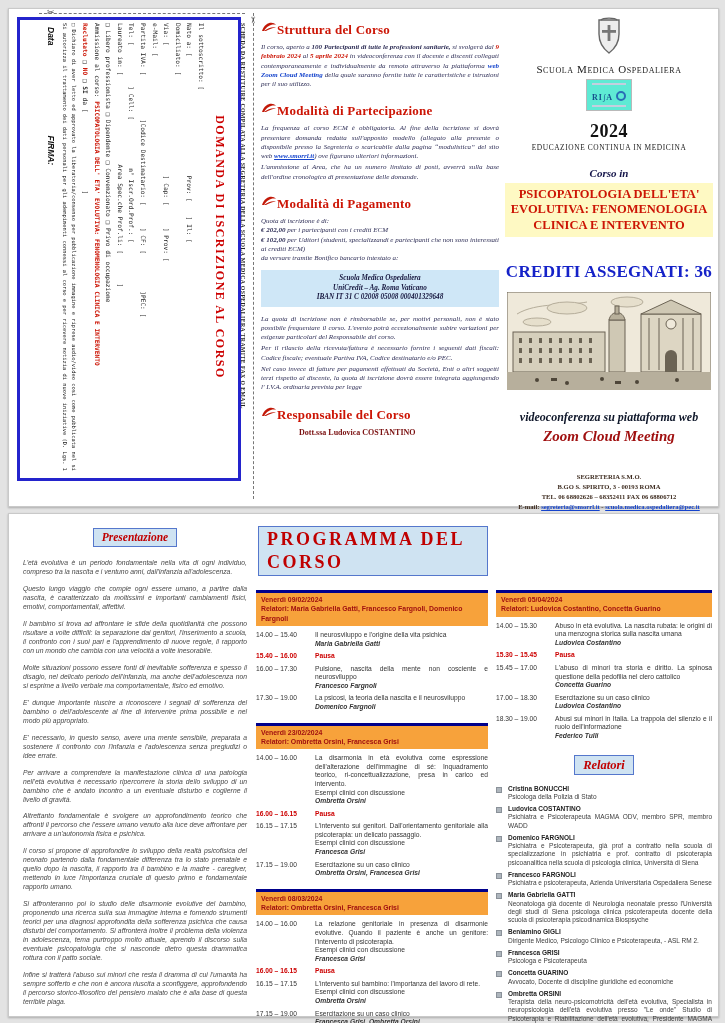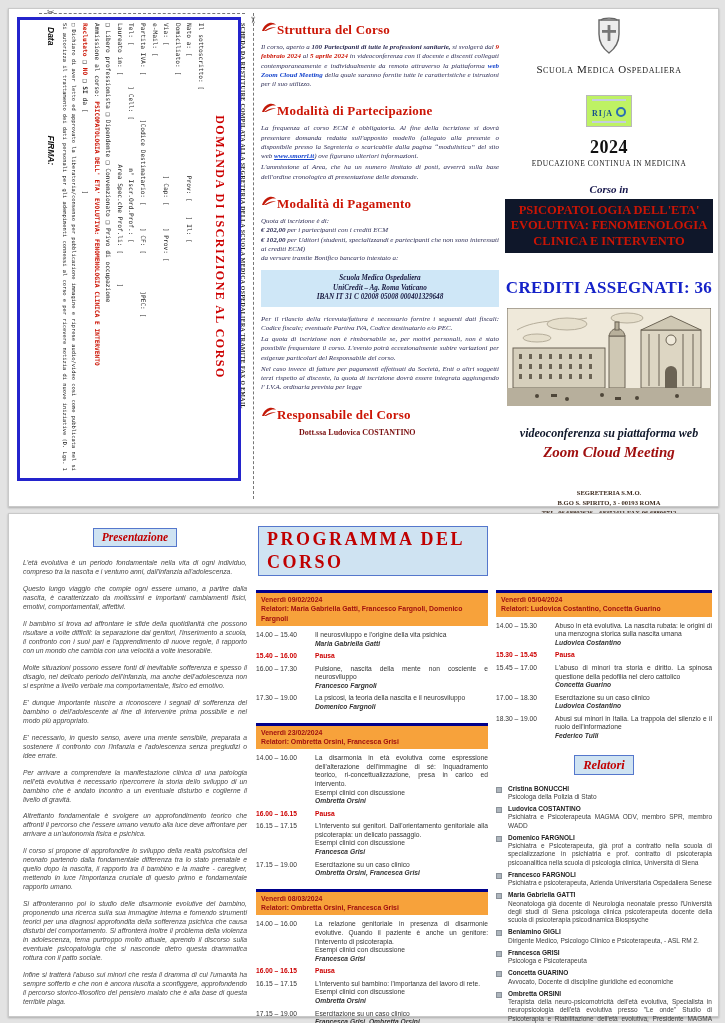--- a/index.html
+++ b/index.html
@@ -35,28 +35,28 @@
   .sec-head{display:flex;align-items:flex-start;gap:0;margin:0 0 5px 0;font-style:normal;}
   .sec-head .sec-title{font-weight:bold;color:#cc1505;font-size:13px;letter-spacing:.2px;white-space:nowrap;}
   .sec{margin-bottom:13px;}
   .para{margin-bottom:8px;}
   .bank-box{background:#cfe7f7;text-align:center;font-weight:bold;color:#17173f;padding:4px 2px;margin:7px 0 8px 0;font-size:7.2px;}
   .resp-name{font-style:normal;font-weight:bold;color:#7a1010;font-size:8px;margin-left:38px;margin-top:2px;}
 
   
   .col-right1{position:absolute;left:496px;top:8px;width:208px;height:484px;text-align:center;font-family:"Liberation Serif",serif;color:#222;}
   .org-name{font-size:11px;letter-spacing:.6px;font-variant:small-caps;color:#1a1a1a;margin-top:2px;}
-  .rina-badge{display:inline-block;border:1px solid #b9b9b9;background:#bef264;padding:2px 5px;margin-top:20px;}
+  .rina-badge{display:inline-block;border:1px solid #b9b9b9;background:#5eead4;padding:2px 5px;margin-top:4px;}
   .rina-bar{height:2px;background:#c4cede;margin:1px 0;}
   .rina-label{font-weight:bold;color:#16508c;font-size:8px;letter-spacing:1px;}
   .rina-circle{display:inline-block;width:6px;height:6px;border:2px solid #2a6db5;border-radius:50%;vertical-align:middle;margin-left:3px;}
   .year{font-weight:bold;font-size:18px;color:#111;margin-top:10px;letter-spacing:.5px;}
   .ecm{font-size:7.4px;letter-spacing:.6px;color:#222;margin-top:1px;}
   .corso-in{font-weight:bold;font-style:italic;font-size:11px;color:#15154a;margin-top:15px;}
-  .course-box{background:#0f172a;padding:4px 5px;margin-top:4px;}
+  .course-box{background:#fef9c3;padding:4px 5px;margin-top:4px;}
   .course-box .ct{color:#cc1505;font-weight:bold;font-size:12.5px;line-height:1.22;}
   .credits{color:#1522c8;font-weight:bold;font-size:17px;margin-top:25px;letter-spacing:.3px;}
   .engraving{margin-top:10px;}
   .dates{color:#2431b8;font-weight:bold;font-size:15px;letter-spacing:1px;margin-top:9px;}
   .vc-line{color:#0f172a;font-weight:bold;font-style:italic;font-size:12px;margin-top:16px;}
   .zoom-line{color:#a01010;font-weight:bold;font-style:italic;font-size:15px;margin-top:3px;}
   .segreteria{margin-top:27px;font-size:6.6px;line-height:1.55;color:#3d2b1f;font-weight:bold;}
   .segreteria .sg-bl{font-weight:bold;font-size:6.6px;}
 
   
@@ -159,22 +159,22 @@
         </div>
         <div>Quota di iscrizione è di:</div>
         <div><span class="sg-b">€ 202,00</span><span class="sg-n"> per i partecipanti con i crediti ECM</span></div>
         <div><span class="sg-b">€ 102,00</span><span class="sg-n"> per Uditori (studenti, specializzandi e partecipanti che non sono interessati ai crediti ECM)</span></div>
         <div>da versare tramite Bonifico bancario intestato a:</div>
         <div class="bank-box">
           <div>Scuola Medica Ospedaliera</div>
           <div>UniCredit – Ag. Roma Vaticano</div>
           <div>IBAN  IT 31 C 02008 05008 000401329648</div>
         </div>
+        <div class="para" style="margin-bottom:2px;">La quota di iscrizione non è rimborsabile se, per motivi personali, non è stato possibile frequentare il corso. L'evento potrà eccezionalmente subire variazioni per esigenze particolari del Responsabile del corso.</div>
         <div class="para" style="margin-bottom:2px;">Per il rilascio della ricevuta/fattura è necessario fornire i seguenti dati fiscali: Codice fiscale; eventuale Partiva IVA, Codice destinatario e/o PEC.</div>
-        <div class="para" style="margin-bottom:2px;">La quota di iscrizione non è rimborsabile se, per motivi personali, non è stato possibile frequentare il corso. L'evento potrà eccezionalmente subire variazioni per esigenze particolari del Responsabile del corso.</div>
         <div class="para">Nel caso invece di fatture per pagamenti effettuati da Società, Enti o altri soggetti terzi rispetto al discente, la quota di iscrizione dovrà essere integrata aggiungendo l' I.V.A. ordinaria prevista per legge</div>
       </div>
 
       <div class="sec">
         <div class="sec-head">
           <svg width="16" height="11" viewBox="0 0 16 11">
               <path d="M1,10 C4,1 12,0 15,4 C11,2.6 6,5 3,10 Z M3,10 C7,6.5 12,5.5 15,6.5 C11,7 7,8.5 5,10 Z" fill="#c21807"></path>
             </svg>
           <span class="sec-title">Responsabile del Corso</span>
         </div>

